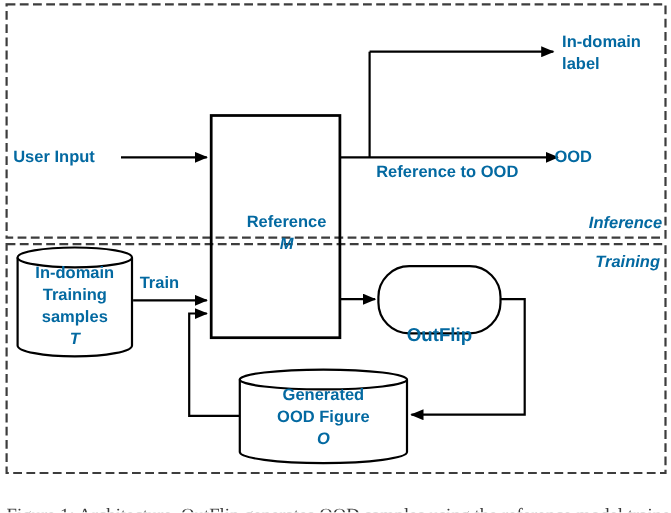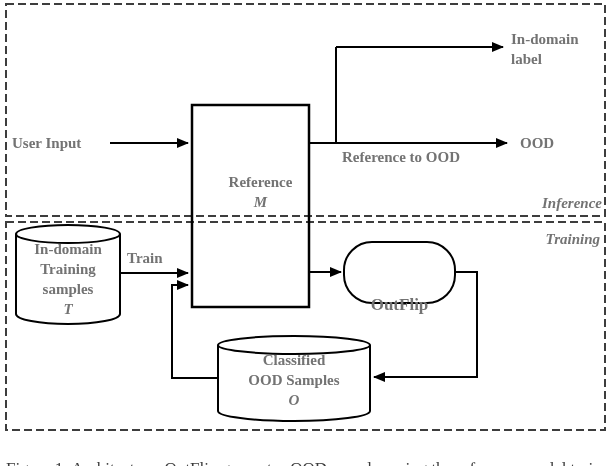--- a/index.html
+++ b/index.html
@@ -3,21 +3,21 @@
 <meta charset="utf-8">
 <style>
   html,body{margin:0;padding:0;background:#ffffff;}
   #stage{
     position:relative;width:610px;height:466px;background:#ffffff;
     overflow:hidden;font-family:"Liberation Sans",sans-serif;
   }
   #wires{position:absolute;left:0;top:0;width:610px;height:466px;}
   .lbl{
     position:absolute;font-weight:bold;font-size:15px;line-height:20px;
-    color:#737373;white-space:nowrap;font-family:Liberation Serif, serif;
+    color:#0369a1;white-space:nowrap;
   }
   .multi{white-space:normal;}
   .center{text-align:center;}
   .right{text-align:right;}
   .it{font-style:italic;}
   .big{font-size:17px;line-height:22px;}
   .caption{
     position:absolute;left:6px;top:459px;width:600px;
     font-family:"Liberation Serif",serif;font-size:17px;color:#3c3c3c;
     white-space:nowrap;
@@ -57,53 +57,53 @@
     </g>
 
     <g>
       <path d="M218,345 L218,411 A76,10 0 0 0 370,411 L370,345" fill="#fff" stroke="#000" stroke-width="2"></path>
       <ellipse cx="294" cy="345" rx="76" ry="9" fill="#fff" stroke="#000" stroke-width="2"></ellipse>
     </g>
   </svg>
 
   <div class="lbl" style="left:12px;top:133px;">User Input</div>
 
-  <div class="lbl multi center" style="left:192px;top:172px;width:137px;">
+  <div class="lbl multi center" style="left:192px;top:192px;width:137px;">
     <div>Reference</div>
     <div class="it">M</div>
   </div>
 
   <div class="lbl multi" style="left:342px;top:51px;">
   </div>
 
   <div class="lbl multi" style="left:511px;top:29px;">
     <div>In-domain</div>
     <div>label</div>
   </div>
 
-  <div class="lbl" style="left:520px;top:133px;">OOD</div>
+  <div class="lbl" style="left:504px;top:133px;">OOD</div>
 
   <div class="lbl" style="left:342px;top:147px;">Reference to OOD</div>
 
   <div class="lbl it right" style="right:8px;top:193px;width:120px;">Inference</div>
 
   <div class="lbl it right" style="right:10px;top:229px;width:120px;">Training</div>
 
   <div class="lbl multi center" style="left:16px;top:239px;width:104px;">
     <div>In-domain</div>
     <div>Training</div>
     <div>samples</div>
     <div class="it">T</div>
   </div>
 
   <div class="lbl" style="left:127px;top:248px;">Train</div>
 
   <div class="lbl big center" style="left:344px;top:262px;width:111px;position:absolute;margin-top:32px;">OutFlip</div>
 
   <div class="lbl multi center" style="left:218px;top:350px;width:152px;">
-    <div>Classified</div>
-    <div>OOD Samples</div>
+    <div>Generated</div>
+    <div>OOD Figure</div>
     <div class="it">O</div>
   </div>
 
   <div class="caption">Figure 1: Architecture. OutFlip generates OOD samples using the reference model trained on in-domain samples.</div>
 
 </div>
 
 </body></html>

